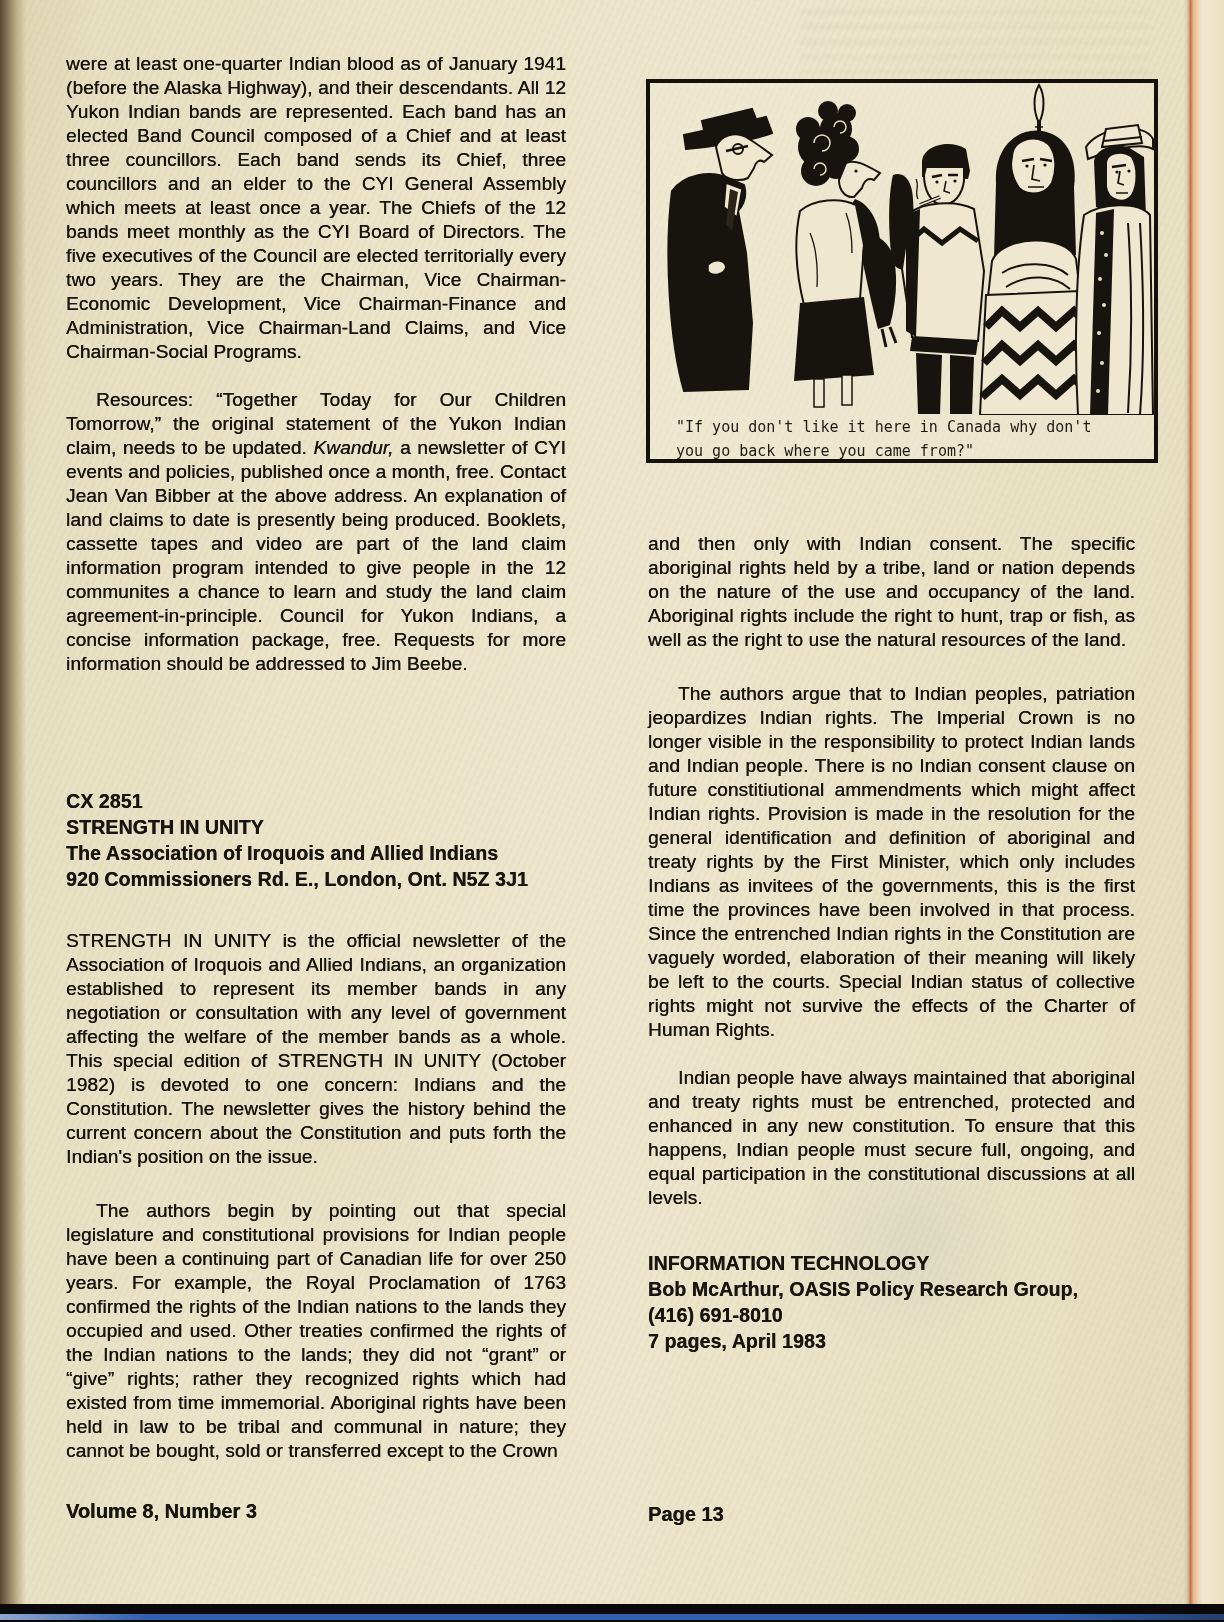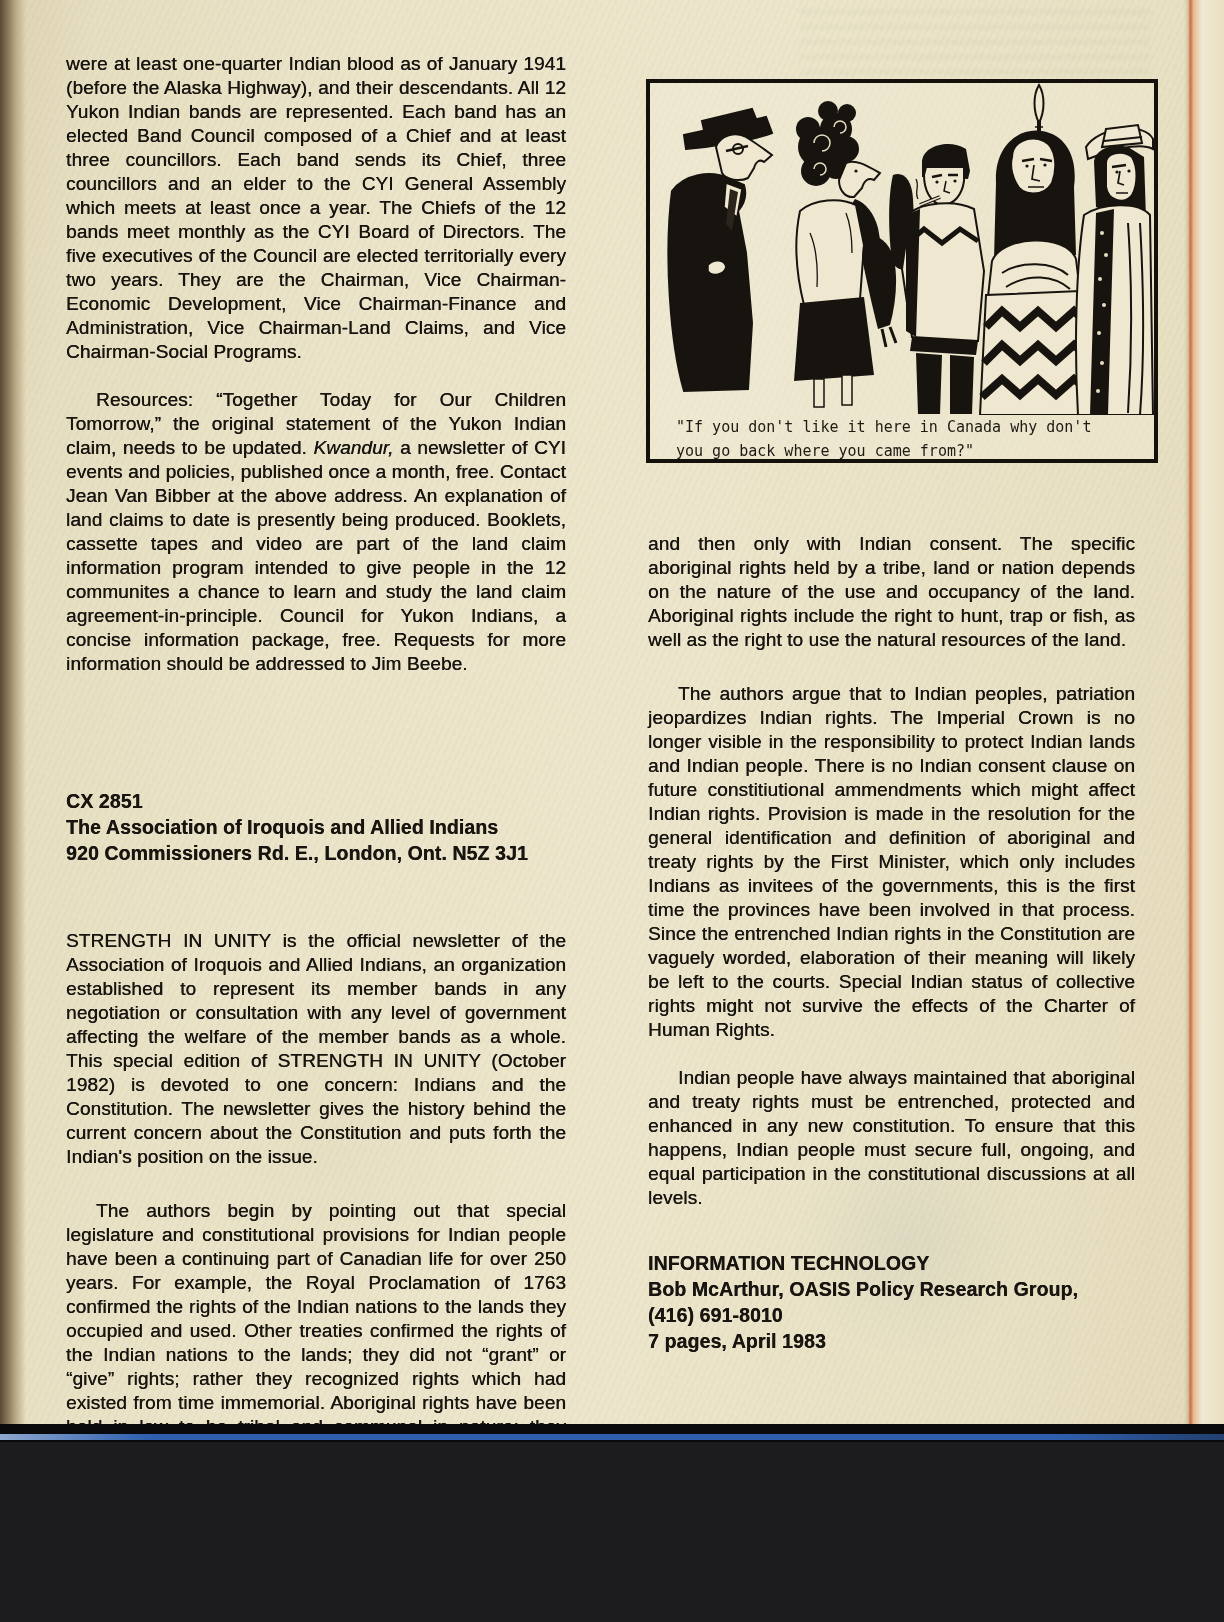--- a/index.html
+++ b/index.html
@@ -1,17 +1,17 @@
 <!DOCTYPE html>
 <html><head>
 <meta charset="utf-8">
 <style>
   html,body { margin:0; padding:0; background:#1c1c1e; }
   .page {
-    position:relative; width:1224px; height:1442px; overflow:hidden;
+    position:relative; width:1224px; height:1622px; overflow:hidden;
     font-family:"Liberation Sans","DejaVu Sans",sans-serif; color:#181511;
     background:linear-gradient(97deg,#dcd2b1 0%,#e6dec0 7%,#ebe4c9 28%,#ece5cb 55%,#e8e0c2 84%,#e3d9b9 100%);
   }
   .page::before {
     content:""; position:absolute; inset:0; pointer-events:none;
     background:
       repeating-linear-gradient(115deg, rgba(120,100,60,0.03) 0 2px, rgba(0,0,0,0) 2px 6px),
       repeating-linear-gradient(23deg, rgba(255,255,245,0.035) 0 3px, rgba(0,0,0,0) 3px 8px);
   }
   .edge-left {
@@ -77,20 +77,21 @@
   <div class="ghost ghost-b"></div>
   <div class="ghost ghost-c"></div>
 
   <div class="col col-left">
     <p class="body blk" style="top:52px">were at least one-quarter Indian blood as of January 1941 (before the Alaska Highway), and their descendants. All 12 Yukon Indian bands are represented. Each band has an elected Band Council composed of a Chief and at least three councillors. Each band sends its Chief, three councillors and an elder to the CYI General Assembly which meets at least once a year. The Chiefs of the 12 bands meet monthly as the CYI Board of Directors. The five executives of the Council are elected territorially every two years. They are the Chairman, Vice Chairman-Economic Development, Vice Chairman-Finance and Administration, Vice Chairman-Land Claims, and Vice Chairman-Social Programs.</p>
 
     <p class="body blk indent" style="top:388px"><span>Resources: “Together Today for Our Children Tomorrow,” the original statement of the Yukon Indian claim, needs to be updated. </span><span class="ital">Kwandur,</span><span> a newsletter of CYI events and policies, published once a month, free. Contact Jean Van Bibber at the above address. An explanation of land claims to date is presently being produced. Booklets, cassette tapes and video are part of the land claim information program intended to give people in the 12 communites a chance to learn and study the land claim agreement-in-principle. Council for Yukon Indians, a concise information package, free. Requests for more information should be addressed to Jim Beebe.</span></p>
 
     <div class="headblock blk" style="top:788px">
       <div>CX 2851</div>
+      <div>STRENGTH IN UNITY</div>
       <div>The Association of Iroquois and Allied Indians</div>
       <div>920 Commissioners Rd. E., London, Ont. N5Z 3J1</div>
     </div>
 
     <p class="body blk" style="top:929px">STRENGTH IN UNITY is the official newsletter of the Association of Iroquois and Allied Indians, an organization established to represent its member bands in any negotiation or consultation with any level of government affecting the welfare of the member bands as a whole. This special edition of STRENGTH IN UNITY (October 1982) is devoted to one concern: Indians and the Constitution. The newsletter gives the history behind the current concern about the Constitution and puts forth the Indian's position on the issue.</p>
     <p class="body blk indent" style="top:1199px">The authors begin by pointing out that special legislature and constitutional provisions for Indian people have been a continuing part of Canadian life for over 250 years. For example, the Royal Proclamation of 1763 confirmed the rights of the Indian nations to the lands they occupied and used. Other treaties confirmed the rights of the Indian nations to the lands; they did not “grant” or “give” rights; rather they recognized rights which had existed from time immemorial. Aboriginal rights have been held in law to be tribal and communal in nature; they cannot be bought, sold or transferred except to the Crown</p>
   </div>
 
   <div class="col col-right">
 

